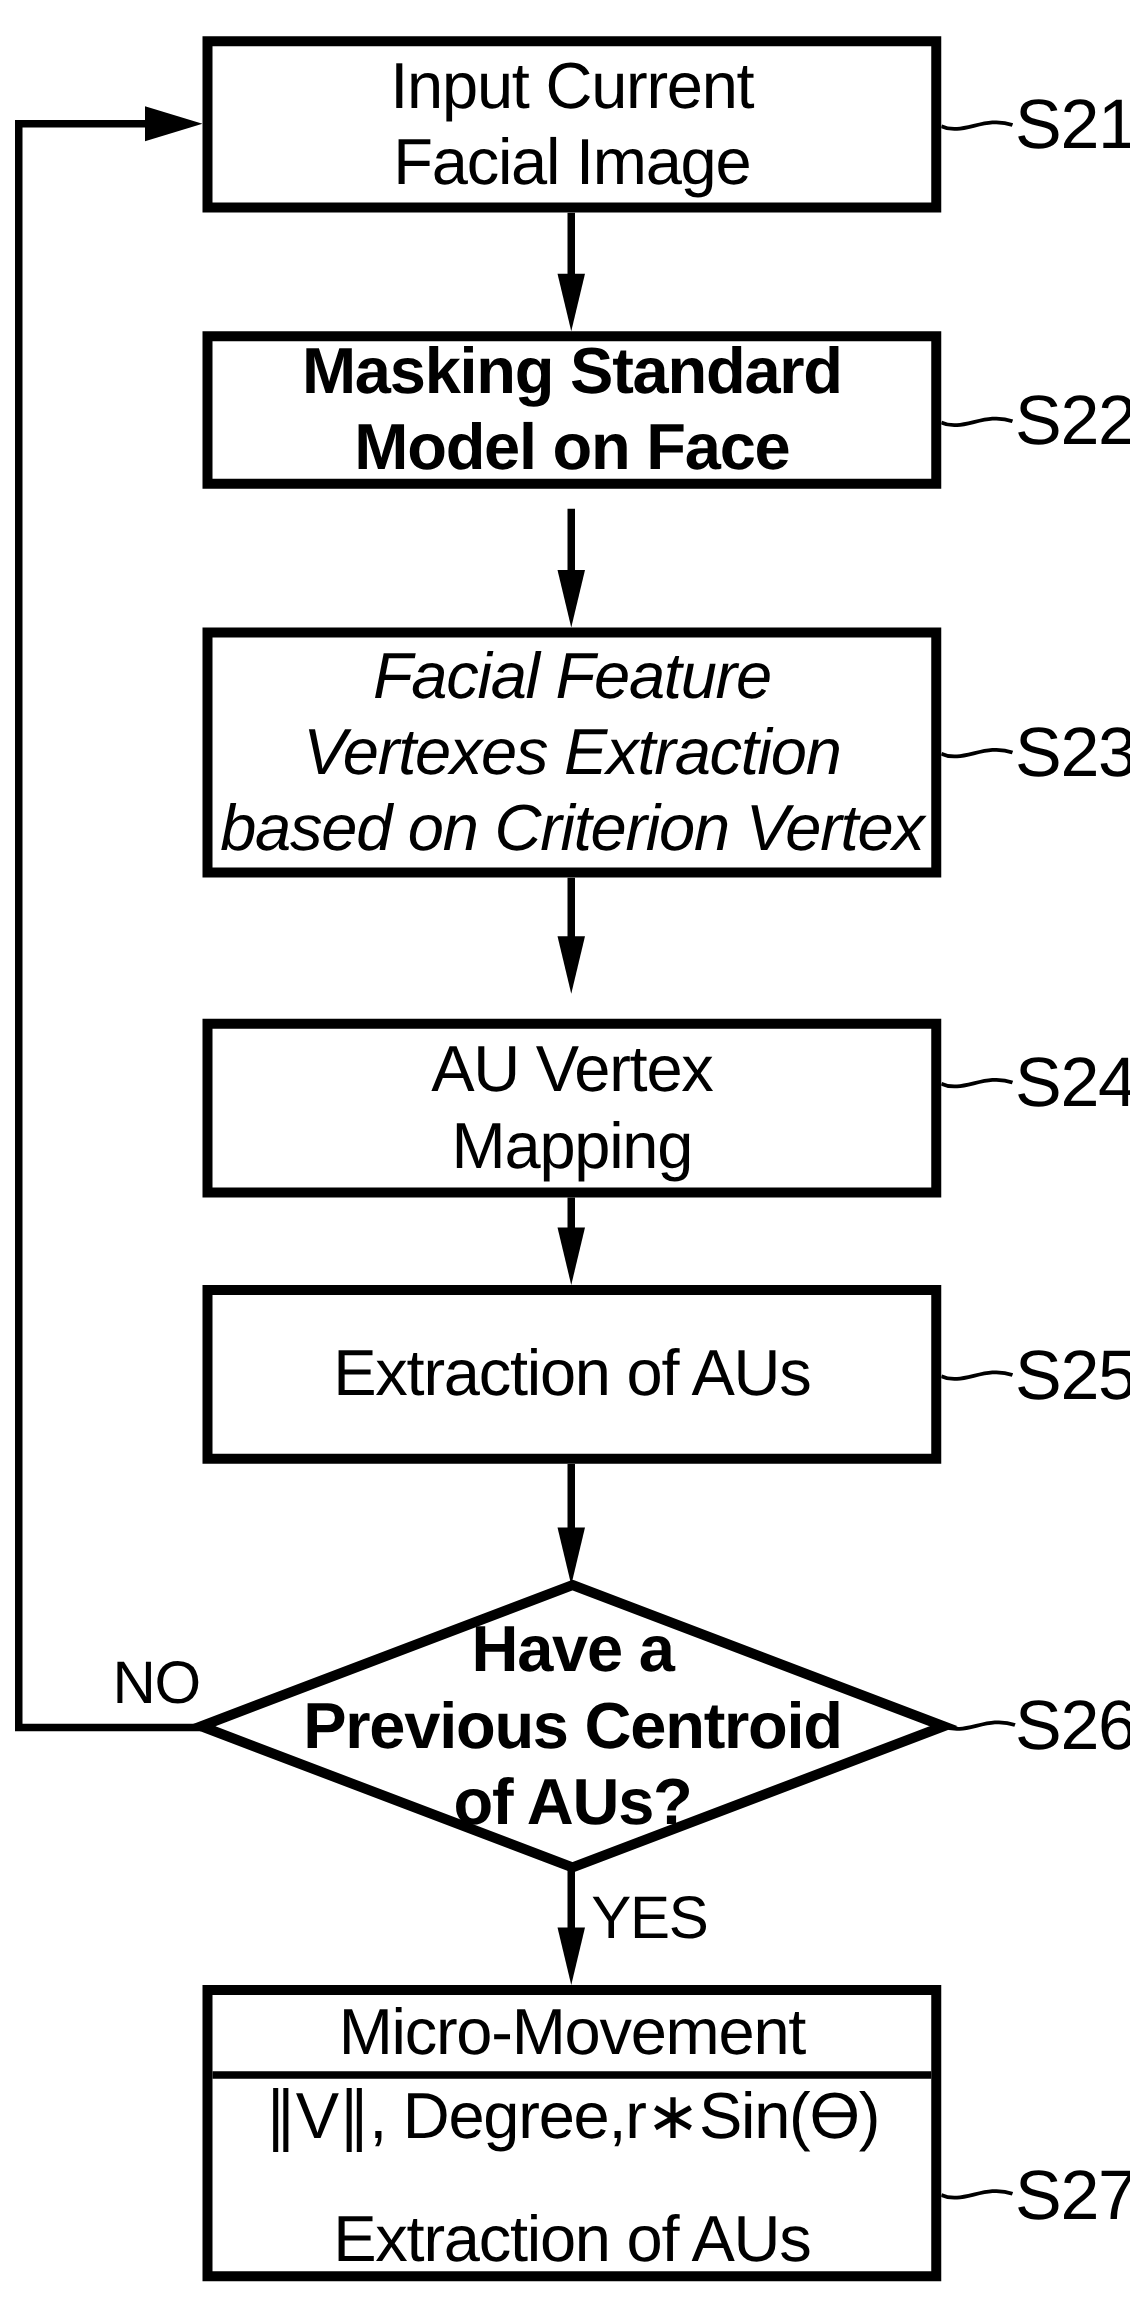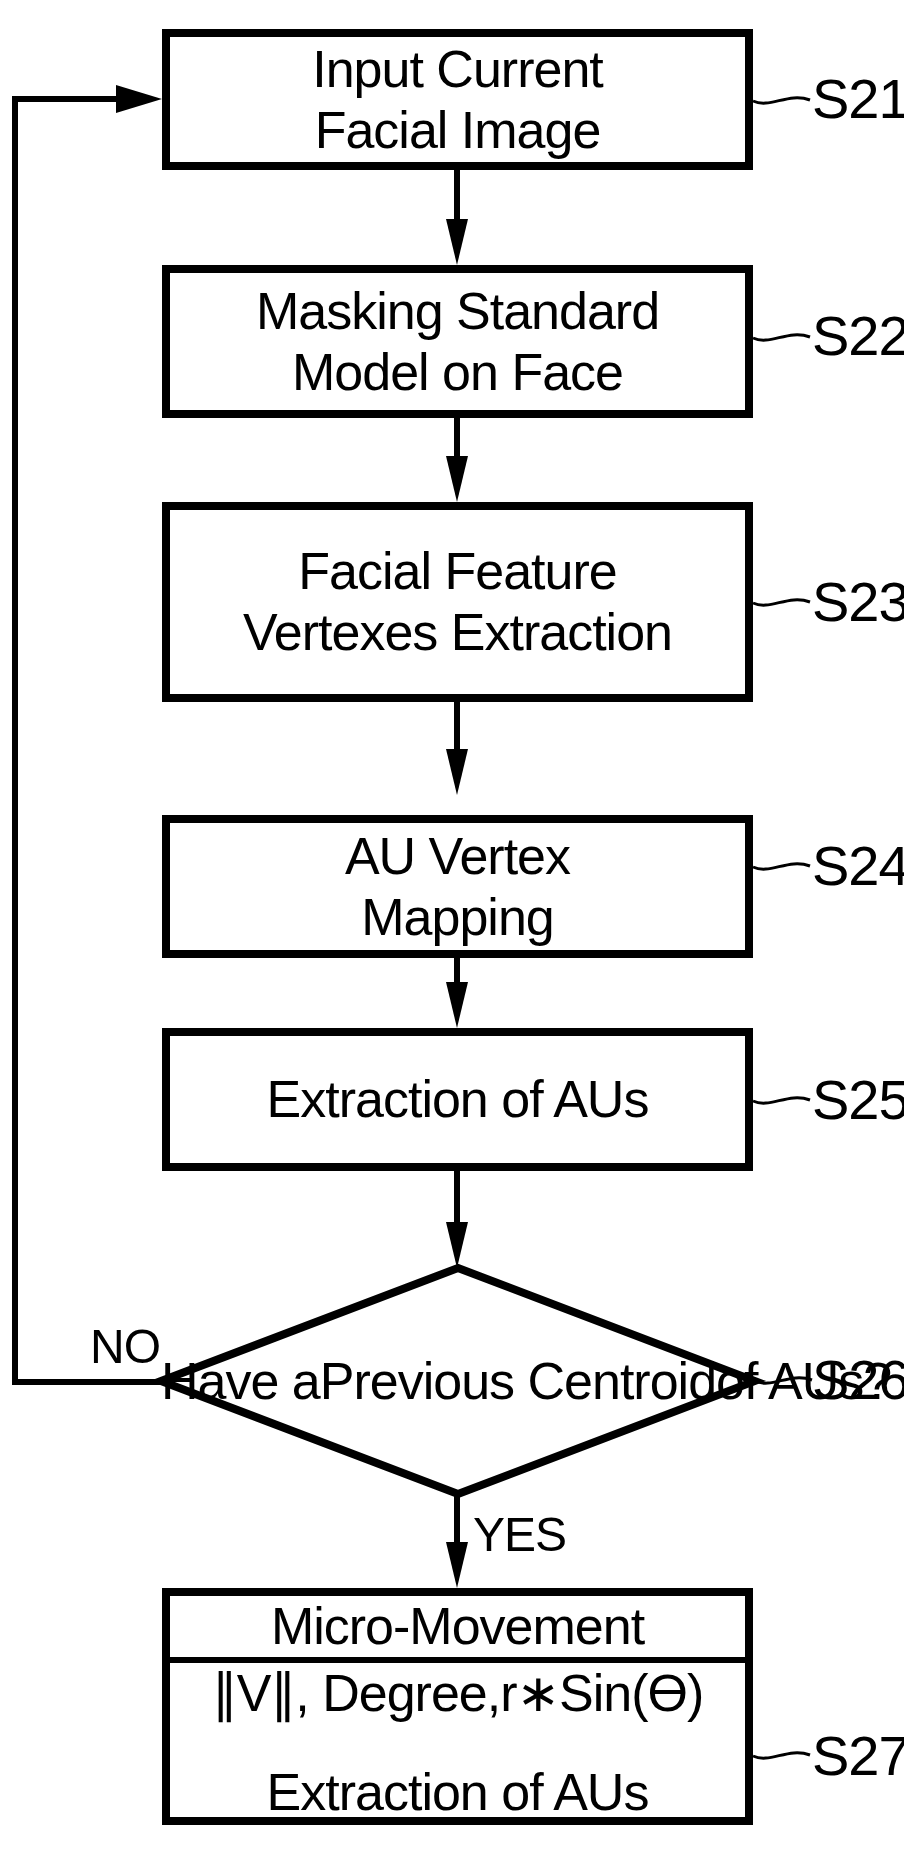--- a/index.html
+++ b/index.html
@@ -19,22 +19,23 @@
     display:flex;flex-direction:column;
     align-items:center;justify-content:center;
     z-index:2;
   }
   .bl{
     font-size:52px;letter-spacing:-1px;line-height:61px;
     white-space:nowrap;text-align:center;
   }
   .diamond-text{
     position:absolute;left:161px;top:1268px;width:594px;height:226px;
-    display:flex;flex-direction:row;align-items:center;
+    display:flex;flex-direction:column;align-items:center;justify-content:center;
     z-index:2;
+    font-weight:bold;
   }
   .s7top{
     align-self:stretch;height:84px;border-bottom:6px solid #000;
     display:flex;flex-direction:column;align-items:center;justify-content:flex-start;
   }
   .s7bot{
     flex:1;align-self:stretch;
     display:flex;flex-direction:column;align-items:center;justify-content:center;gap:38px;
   }
   .slabel{
@@ -85,28 +86,29 @@
     <path d="M753 1101 C770 1109 788 1092 810 1100" fill="none" stroke="#000" stroke-width="3"></path>
     <path d="M755 1381 C772 1389 790 1372 812 1380" fill="none" stroke="#000" stroke-width="3"></path>
     <path d="M753 1756 C770 1764 788 1747 810 1755" fill="none" stroke="#000" stroke-width="3"></path>
   </svg>
 
   <div class="node" style="top:29px;height:141px;">
     <div class="bl">Input Current</div>
     <div class="bl">Facial Image</div>
   </div>
 
-  <div class="node" style="top:265px;height:153px;">
+  <div class="node" style="top:265px;height:126px;font-weight:bold;">
     <div class="bl">Masking Standard</div>
     <div class="bl">Model on Face</div>
   </div>
 
-  <div class="node" style="top:502px;height:200px;">
+  <div class="node" style="top:502px;height:200px;font-style:italic;">
     <div class="bl">Facial Feature</div>
     <div class="bl">Vertexes Extraction</div>
+    <div class="bl">based on Criterion Vertex</div>
   </div>
 
   <div class="node" style="top:815px;height:143px;">
     <div class="bl">AU Vertex</div>
     <div class="bl">Mapping</div>
   </div>
 
   <div class="node" style="top:1028px;height:143px;">
     <div class="bl">Extraction of AUs</div>
   </div>

